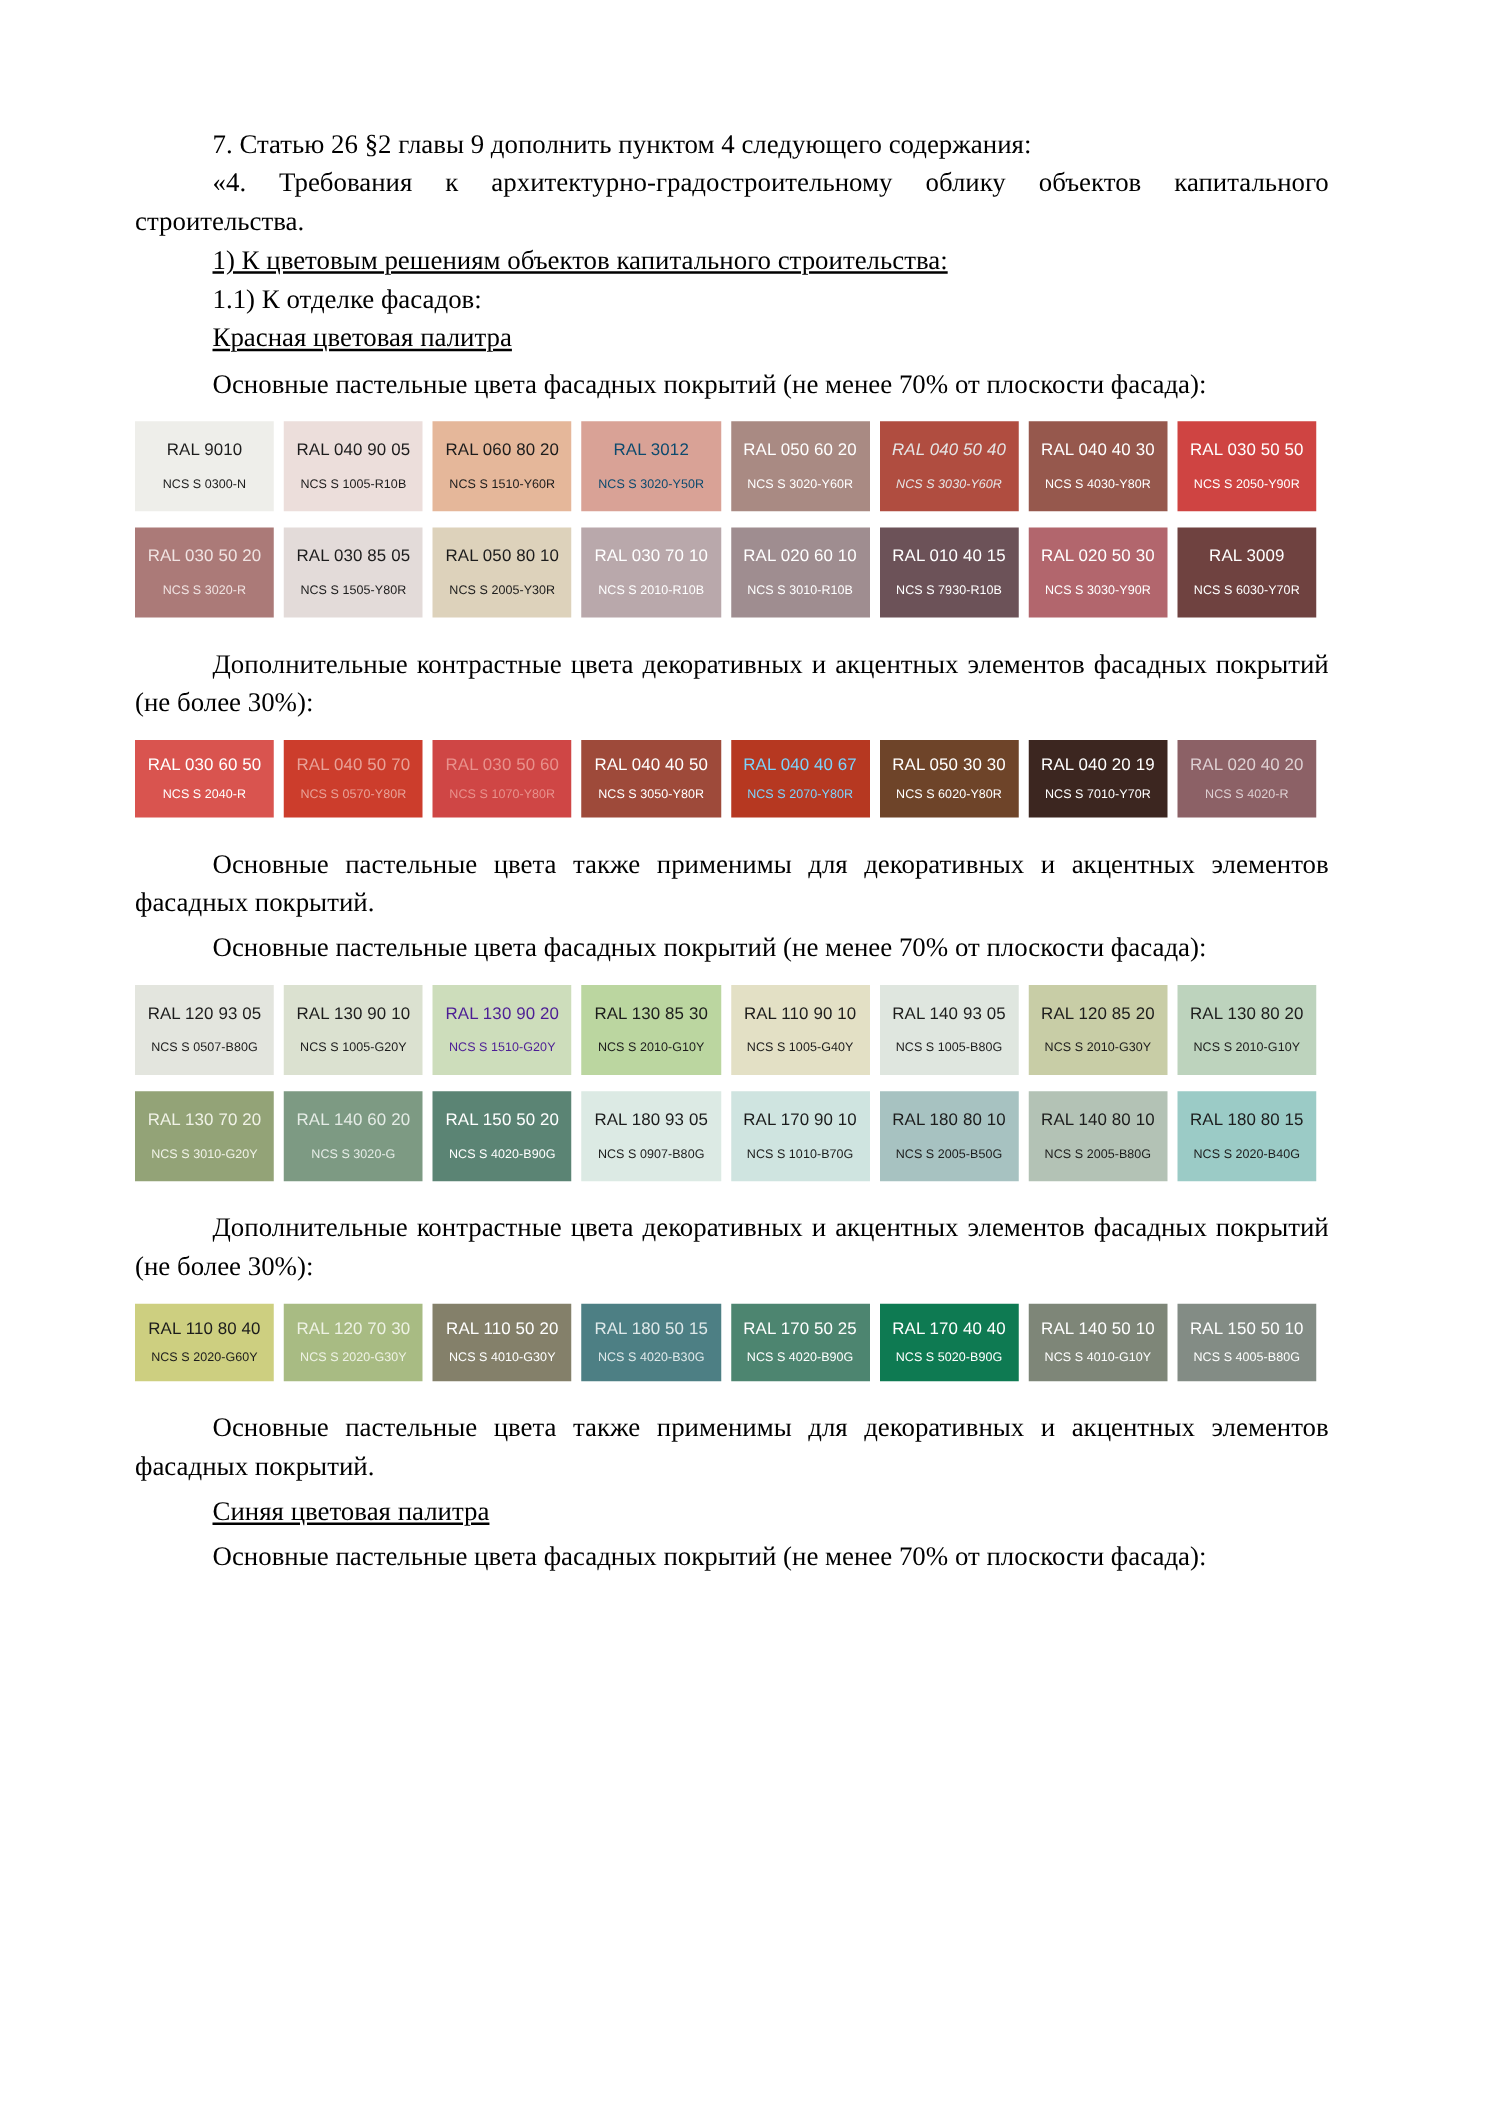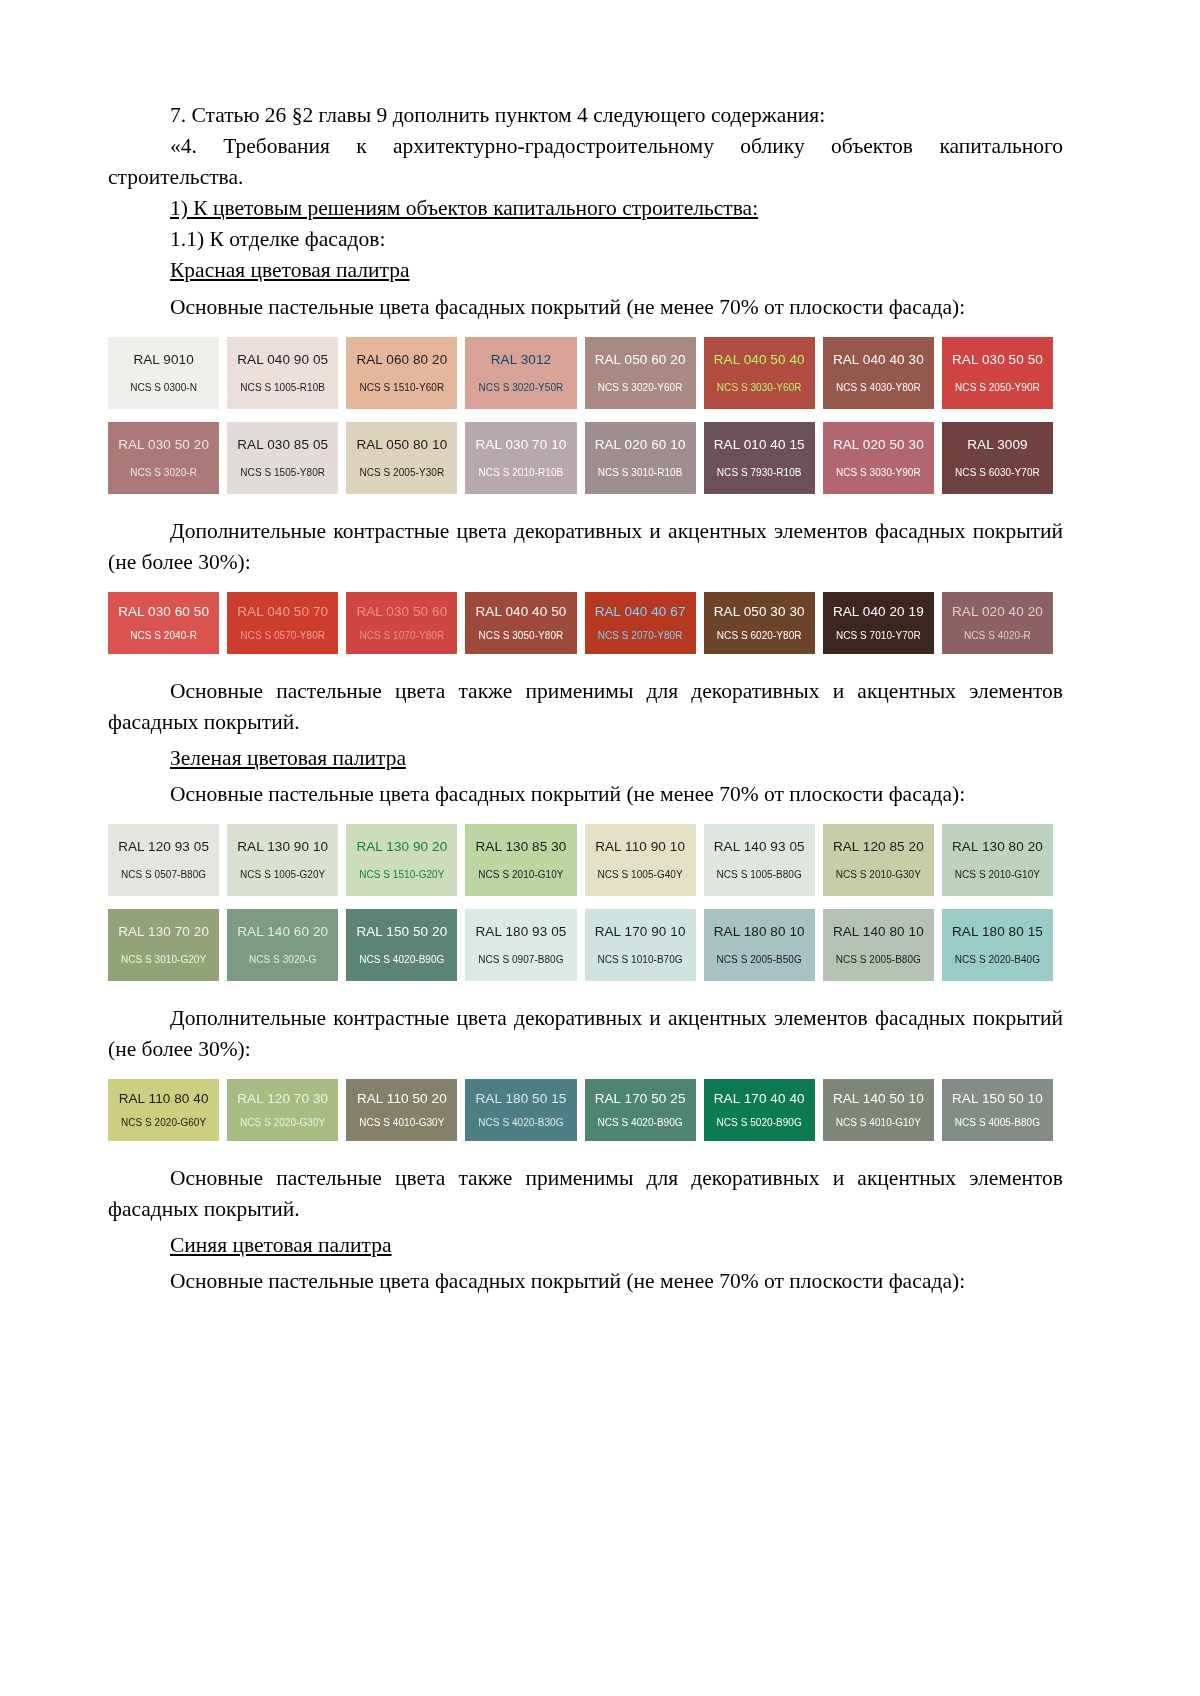--- a/index.html
+++ b/index.html
@@ -122,21 +122,21 @@
           <span class="ncs">NCS S 1510-Y60R</span>
         </div>
         <div class="swatch" style="background-color: rgb(217, 162, 150); color: #0c4a6e;">
           <span class="ral">RAL 3012</span>
           <span class="ncs">NCS S 3020-Y50R</span>
         </div>
         <div class="swatch" style="background-color: rgb(169, 138, 131); color: rgb(255, 255, 255);">
           <span class="ral">RAL 050 60 20</span>
           <span class="ncs">NCS S 3020-Y60R</span>
         </div>
-        <div class="swatch" style="background-color: rgb(176, 77, 64); color: #bef264;">
+        <div class="swatch" style="background-color: rgb(176, 77, 64); color: #e5e5e5; font-style: italic;">
           <span class="ral">RAL 040 50 40</span>
           <span class="ncs">NCS S 3030-Y60R</span>
         </div>
         <div class="swatch" style="background-color: rgb(150, 88, 77); color: rgb(255, 255, 255);">
           <span class="ral">RAL 040 40 30</span>
           <span class="ncs">NCS S 4030-Y80R</span>
         </div>
         <div class="swatch" style="background-color: rgb(207, 68, 66); color: rgb(255, 255, 255);">
           <span class="ral">RAL 030 50 50</span>
           <span class="ncs">NCS S 2050-Y90R</span>
@@ -212,34 +212,33 @@
           <span class="ncs">NCS S 7010-Y70R</span>
         </div>
         <div class="swatch small" style="background-color: rgb(140, 97, 102); color: rgb(222, 208, 210);">
           <span class="ral">RAL 020 40 20</span>
           <span class="ncs">NCS S 4020-R</span>
         </div>
       </div>
     </div>
 
     <p class="indent" style="margin-top:22px;">Основные пастельные цвета также применимы для декоративных и акцентных элементов фасадных покрытий.</p>
-    <p class="indent u" style="margin-top:5px;">Зеленая цветовая палитра</p>
     <p class="indent" style="margin-top:5px;">Основные пастельные цвета фасадных покрытий (не менее 70% от плоскости фасада):</p>
 
     <div class="swatch-group">
       <div class="swatch-row">
         <div class="swatch" style="background-color: rgb(227, 229, 222); color: rgb(28, 28, 28);">
           <span class="ral">RAL 120 93 05</span>
           <span class="ncs">NCS S 0507-B80G</span>
         </div>
         <div class="swatch" style="background-color: rgb(219, 225, 208); color: rgb(28, 28, 28);">
           <span class="ral">RAL 130 90 10</span>
           <span class="ncs">NCS S 1005-G20Y</span>
         </div>
-        <div class="swatch" style="background-color: rgb(205, 221, 187); color: #15803d;">
+        <div class="swatch" style="background-color: rgb(205, 221, 187); color: #4c1d95;">
           <span class="ral">RAL 130 90 20</span>
           <span class="ncs">NCS S 1510-G20Y</span>
         </div>
         <div class="swatch" style="background-color: rgb(187, 214, 160); color: rgb(28, 28, 28);">
           <span class="ral">RAL 130 85 30</span>
           <span class="ncs">NCS S 2010-G10Y</span>
         </div>
         <div class="swatch" style="background-color: rgb(227, 224, 197); color: rgb(28, 28, 28);">
           <span class="ral">RAL 110 90 10</span>
           <span class="ncs">NCS S 1005-G40Y</span>

